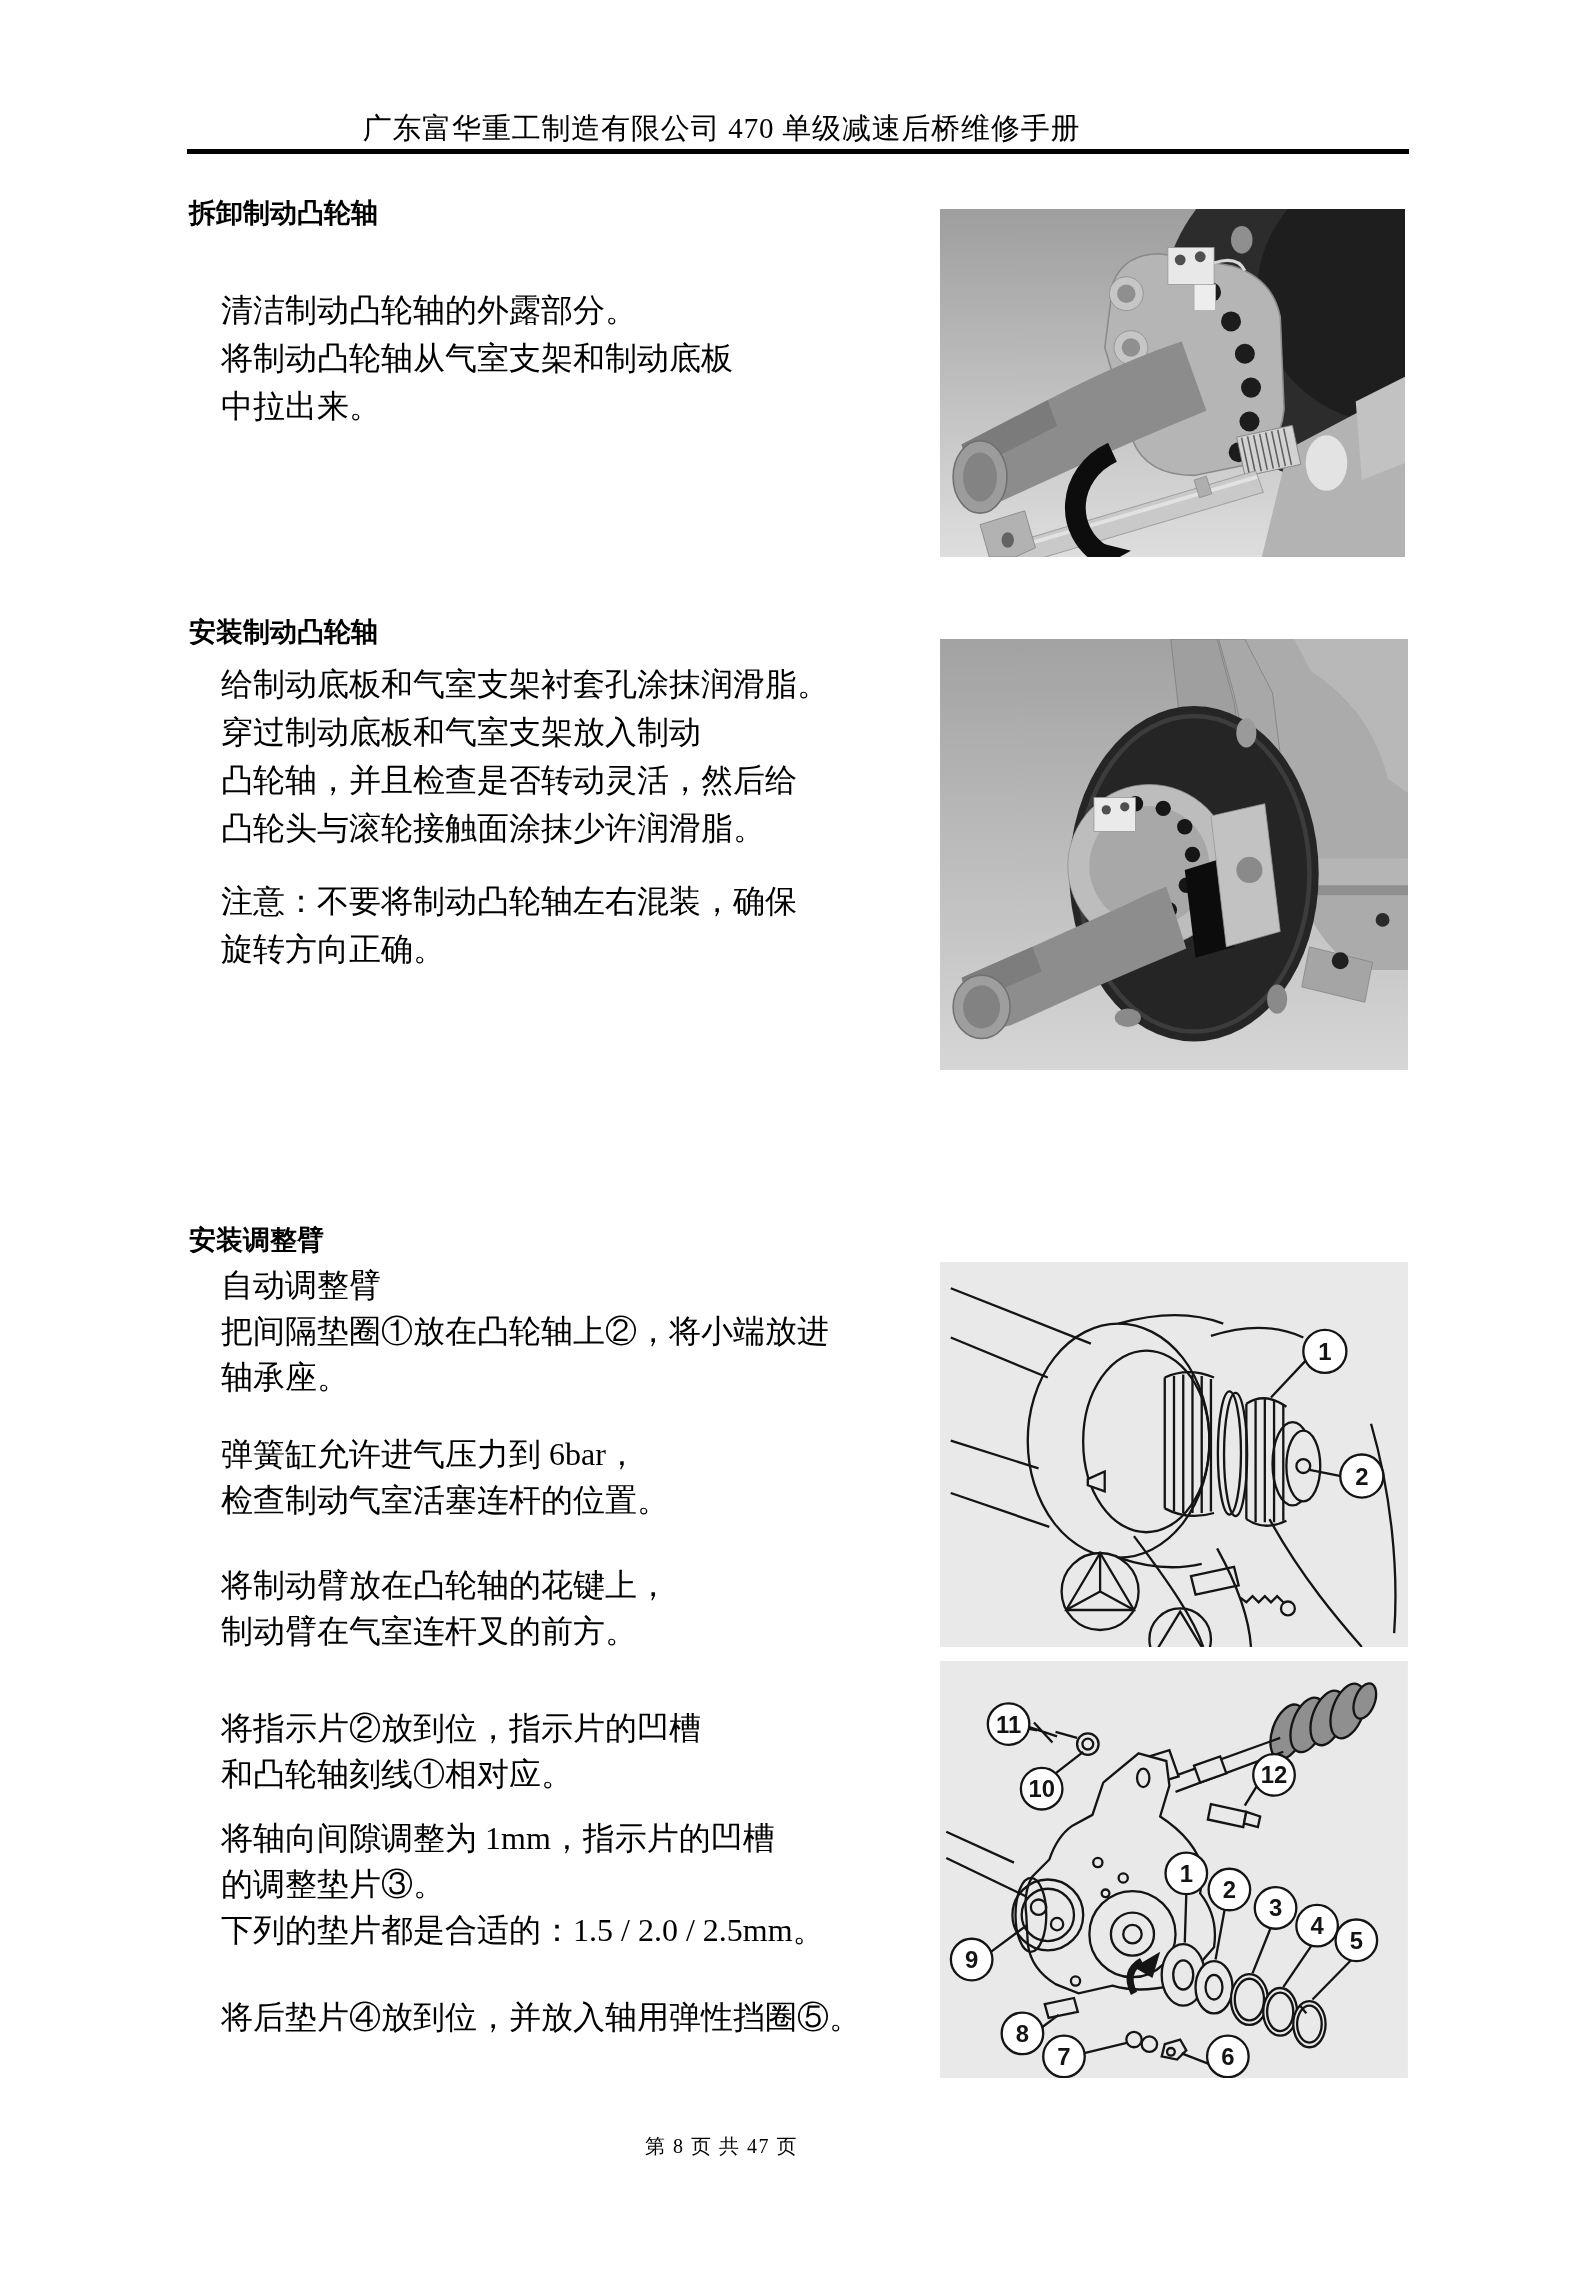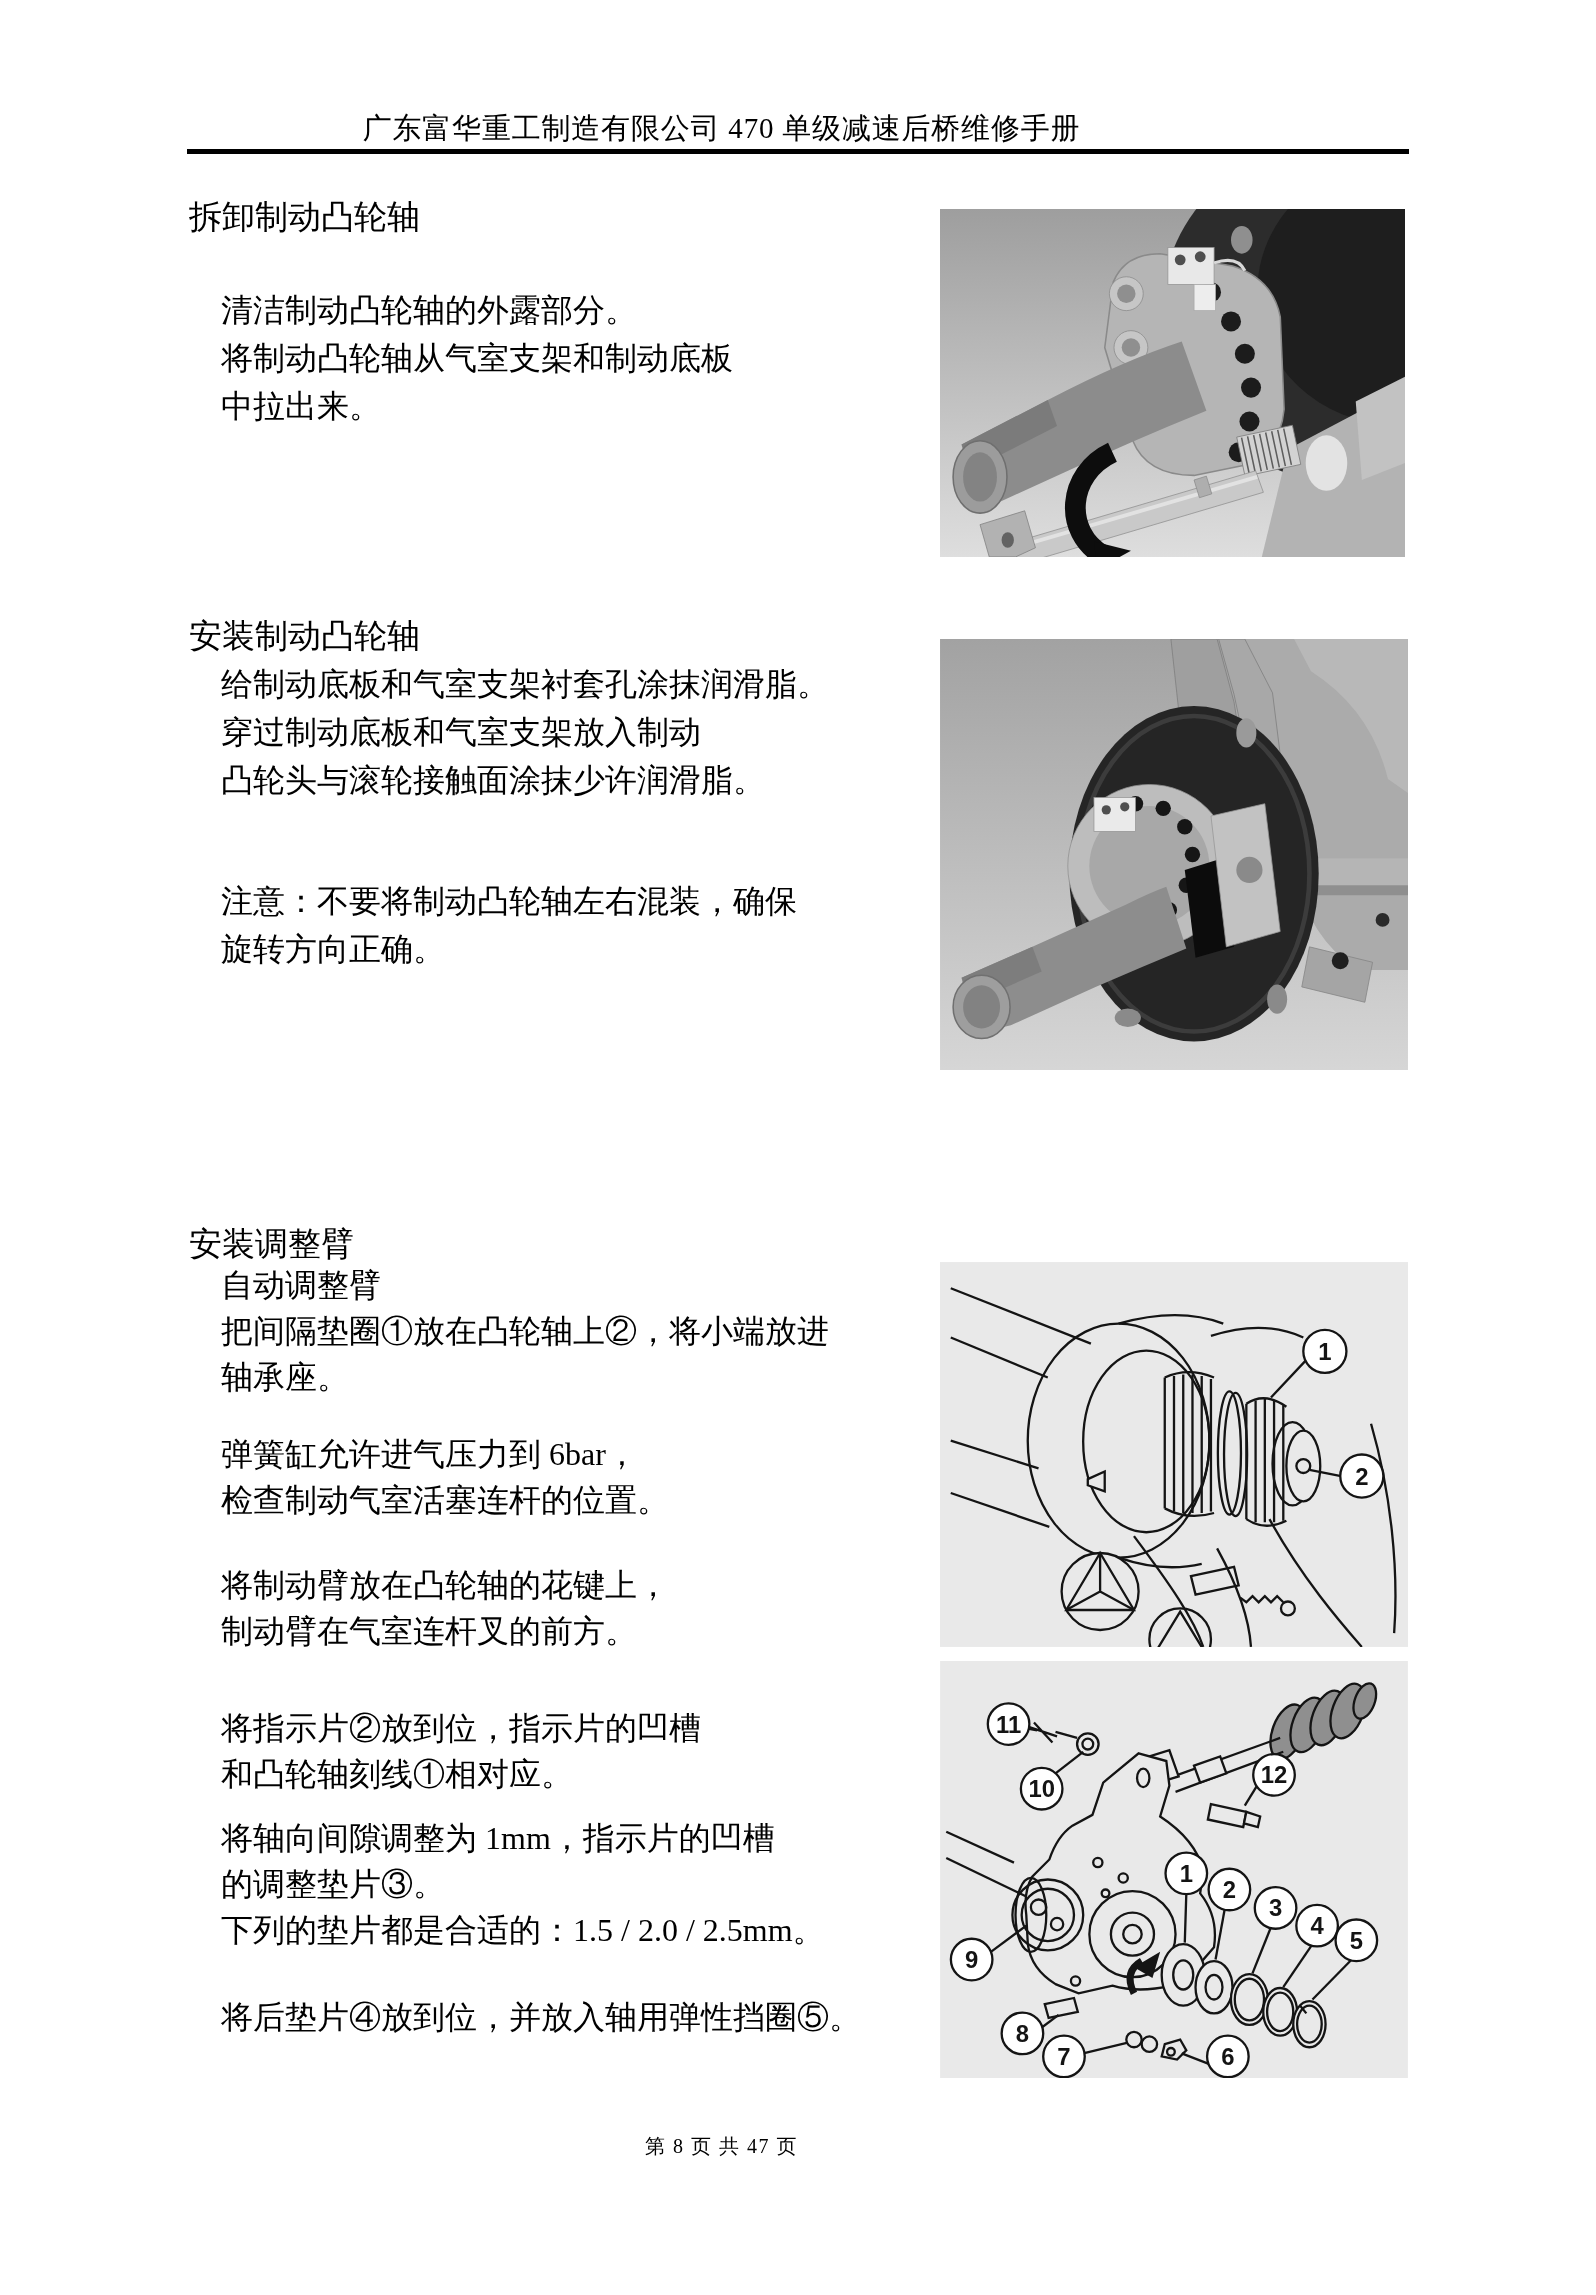--- a/index.html
+++ b/index.html
@@ -1,21 +1,21 @@
 <!DOCTYPE html>
 <html style="font-size:12.3px"><head>
 <meta charset="utf-8">
 <style>
   html,body{margin:0;padding:0;background:#ffffff;}
   .page{position:relative;width:1443px;height:2295px;background:#ffffff;overflow:hidden;
         font-family:"Liberation Serif","DejaVu Serif",serif;color:#000;}
   .header{position:absolute;top:109px;left:0;width:100%;text-align:center;
           font-size:29px;letter-spacing:0.8px;}
   .rule{position:absolute;left:187px;top:149px;width:1222px;height:5.4px;background:#000;}
-  .sec-h{position:absolute;left:189px;font-size:33px;font-weight:normal;white-space:nowrap;}
+  .sec-h{position:absolute;left:189px;font-size:27px;font-weight:bold;white-space:nowrap;}
   .para{position:absolute;left:189px;font-size:32px;line-height:48px;white-space:nowrap;margin-left:32px;}
   .para.s3{line-height:46px;}
   .fig{position:absolute;left:940px;}
   .fig svg{display:block;}
   .footer{position:absolute;top:2133px;left:0;width:100%;text-align:center;
           font-size:20px;letter-spacing:1.5px;}
   .callout-num{font-family:"Liberation Sans","DejaVu Sans",sans-serif;font-size:31px;font-weight:bold;}
 </style>
 </head>
 <body>
@@ -29,20 +29,21 @@
   <div class="para" style="top:286px">
     <div>清洁制动凸轮轴的外露部分。</div>
     <div>将制动凸轮轴从气室支架和制动底板</div>
     <div>中拉出来。</div>
   </div>
 
   <div class="sec-h" style="top:614px">安装制动凸轮轴</div>
   <div class="para" style="top:660px">
     <div>给制动底板和气室支架衬套孔涂抹润滑脂。</div>
     <div>穿过制动底板和气室支架放入制动</div>
+    <div>凸轮轴，并且检查是否转动灵活，然后给</div>
     <div>凸轮头与滚轮接触面涂抹少许润滑脂。</div>
   </div>
   <div class="para" style="top:877px">
     <div>注意：不要将制动凸轮轴左右混装，确保</div>
     <div>旋转方向正确。</div>
   </div>
 
   <div class="sec-h" style="top:1222px">安装调整臂</div>
   <div class="para s3" style="top:1262px">
     <div>自动调整臂</div>

